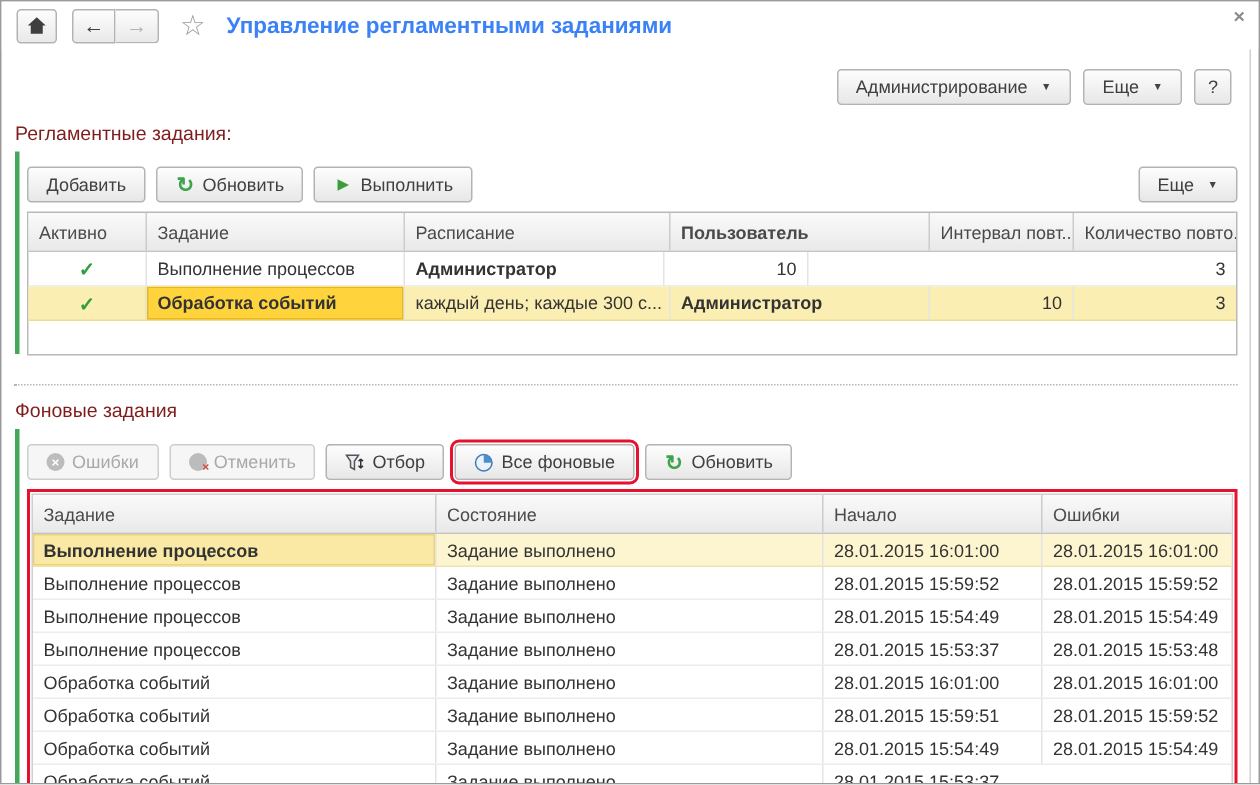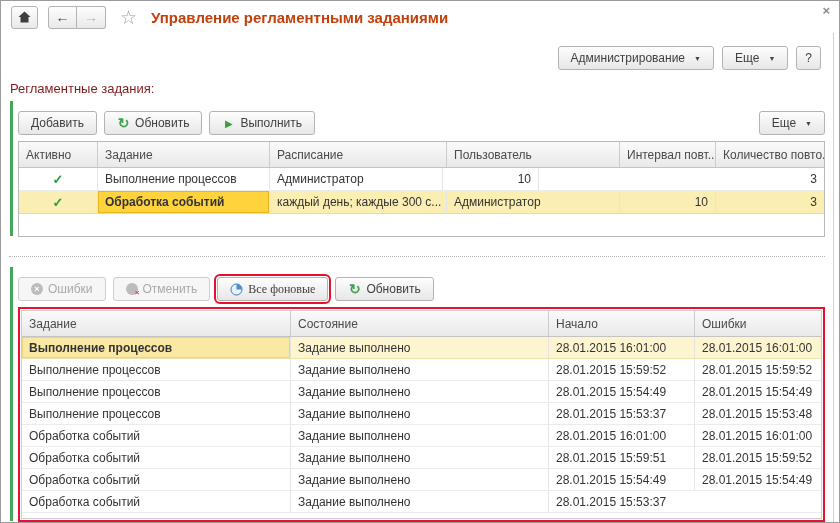--- a/index.html
+++ b/index.html
@@ -16,21 +16,21 @@
     border: 1px solid #b3b3b3; border-radius: 3px; cursor: pointer;
     display: inline-flex; align-items: center; justify-content: center;
     font-family: "Liberation Sans", sans-serif; font-size: 12px; color: #3f3f3f;
   }
   .home-btn { width: 27px; margin-right: 10px; }
   .nav-group { display: inline-flex; margin-right: 14px; }
   .nav-group .tb-btn { width: 29px; font-size: 14px; font-weight: bold; }
   .nav-group .tb-btn:first-child { border-radius: 3px 0 0 3px; }
   .nav-group .tb-btn:last-child { border-radius: 0 3px 3px 0; border-left: none; color: #b4b4b4; }
   .star { font-size: 19px; color: #9a9a9a; margin-right: 14px; cursor: pointer; line-height: 1; }
-  .page-title { font-size: 15px; font-weight: bold; color: #c2410c; }
+  .page-title { font-size: 15px; font-weight: bold; color: #3b82f6; }
   .close-x { position: absolute; right: 9px; top: 2px; color: #8b8b8b; font-size: 13px; font-weight: bold; cursor: pointer; }
   .right-strip { position: absolute; right: 5px; top: 0; bottom: 0; width: 0; border-left: 1px solid #cfcfcf; }
   
   .btn {
     height: 24px; padding: 0 12px; background: linear-gradient(#fdfdfd, #e7e7e7);
     border: 1px solid #b3b3b3; border-radius: 3px; cursor: pointer;
     display: inline-flex; align-items: center; gap: 5px;
     font-family: "Liberation Sans", sans-serif; font-size: 12px; color: #3f3f3f; white-space: nowrap;
   }
   .btn.disabled { color: #a9a9a9; border-color: #cdcdcd; background: #f6f6f6; cursor: default; }
@@ -38,41 +38,41 @@
   
   .content { padding: 0 14px 0 8px; position: relative; }
   .actions-row { display: flex; justify-content: flex-end; gap: 8px; padding: 13px 4px 8px 0; }
   .help-btn { padding: 0 8px; }
   .section-label { color: #7f1d1d; font-size: 13px; margin: 3px 0 4px 1px; }
   .section { display: flex; }
   .green-bar { width: 3px; background: #44a85c; margin: 1px 5px 1px 1px; }
   .section-body { flex: 1; min-width: 0; }
   .toolbar { display: flex; gap: 7px; align-items: center; margin: 11px 0 6px 0; }
   .toolbar .spacer { flex: 1; }
-  .hl-red { outline: 2px solid #e8112d; outline-offset: 1px; font-family: Liberation Serif, serif; }
+  .hl-red { outline: 2px solid #e8112d; outline-offset: 1px; }
   
   .ic { display: inline-flex; align-items: center; justify-content: center; width: 13px; height: 13px; flex: none; }
   .ic-refresh { color: #3fa34d; font-size: 14px; font-weight: bold; line-height: 1; }
   .ic-play { color: #3a9e3a; font-size: 10px; }
   .circle-gray { width: 12px; height: 12px; border-radius: 50%; background: #bcbcbc; color: #fff; font-size: 9px; font-weight: bold; display: inline-flex; align-items: center; justify-content: center; line-height: 1; }
   .circle-cancel { position: relative; }
   .circle-cancel .mini-x { position: absolute; right: -2px; bottom: -2px; color: #d24a4a; font-size: 8px; font-weight: bold; }
   
   .grid { border: 1px solid #b9b9b9; background: #fff; }
   .grid-head { display: flex; height: 26px; background: linear-gradient(#fafafa, #e9e9e9); border-bottom: 1px solid #c4c4c4; color: #4a4a4a; }
   .grid-head .cell { display: flex; align-items: center; }
   .row { display: flex; height: 23px; border-bottom: 1px solid #ececec; }
   .cell { padding: 0 7px; display: flex; align-items: center; overflow: hidden; white-space: nowrap; }
   .cell + .cell { border-left: 1px solid #e4e4e4; }
   .grid-head .cell + .cell { border-left: 1px solid #cccccc; }
   .num { justify-content: flex-end; }
   .center { justify-content: center; }
   .check { color: #2f9e3f; font-weight: bold; font-size: 13px; }
   
-  .c1-0 { width: 78px; } .c1-1 { width: 172px; } .c1-2 { width: 177px; } .c1-3 { width: 173px; } .c1-4 { width: 96px; } .c1-5 { flex: 1; }
+  .c1-0 { width: 78px; } .c1-1 { width: 172px; } .c1-2 { width: 177px; } .c1-3 { width: 173px; font-weight: bold; } .c1-4 { width: 96px; } .c1-5 { flex: 1; }
   .t1-filler { height: 22px; }
   .row.sel-row1 { background: #fbeeb2; border-bottom-color: #f0dc8e; }
   .sel-row1 .sel-cell { background: #ffd33c; box-shadow: inset 0 0 0 1px #e6b81e; font-weight: bold; }
   
   .red-wrap { border: 2px solid #e8112d; padding: 1px; }
   .c2-0 { width: 268px; } .c2-1 { width: 258px; } .c2-2 { width: 146px; } .c2-3 { flex: 1; }
   .row2 { display: flex; height: 22px; border-bottom: 1px solid #ececec; }
   .row2.sel-row2 { background: #fdf5d0; border-bottom-color: #efe3ae; }
   .sel-row2 .sel-cell2 { background: #fae9a4; font-weight: bold; box-shadow: inset 0 0 0 1px #ecd27a; }
   .t2-filler { height: 5px; }
@@ -169,33 +169,43 @@
             <div class="cell c1-4 num">10</div>
             <div class="cell c1-5 num">3</div>
           </div>
           <div class="t1-filler"></div>
         </div>
       </div>
     </div>
 
     <div class="dotted-sep"></div>
 
+    <div class="section-label">Фоновые задания</div>
     <div class="section">
       <div class="green-bar"></div>
       <div class="section-body">
         <div class="toolbar">
           <button class="btn disabled">
             <span class="circle-gray">×</span>
             <span>Ошибки</span>
           </button>
           <button class="btn disabled">
             <span class="circle-gray circle-cancel">
                 <span class="mini-x">×</span>
               </span>
             <span>Отменить</span>
+          </button>
+          <button class="btn">
+            <span class="ic">
+              <svg width="13" height="13" viewBox="0 0 13 13">
+                  <path d="M1 1.5 H9 L6.3 5.5 V11 L3.7 9.5 V5.5 Z" fill="#e6ecf5" stroke="#555" stroke-width="1"></path>
+                  <path d="M10.5 4 V10 M10.5 4 L9 5.5 M10.5 4 L12 5.5 M10.5 10 L9 8.5 M10.5 10 L12 8.5" stroke="#333" stroke-width="1" fill="none"></path>
+                </svg>
+            </span>
+            <span>Отбор</span>
           </button>
           <button class="btn hl-red">
             <span class="ic">
               <svg width="13" height="13" viewBox="0 0 13 13">
                   <circle cx="6.5" cy="6.5" r="5.5" fill="#eaf2fb" stroke="#3a79b8"></circle>
                   <path d="M6.5 6.5 L6.5 1 A5.5 5.5 0 0 1 12 6.5 Z" fill="#4b8ecb"></path>
                 </svg>
             </span>
             <span>Все фоновые</span>
           </button>

